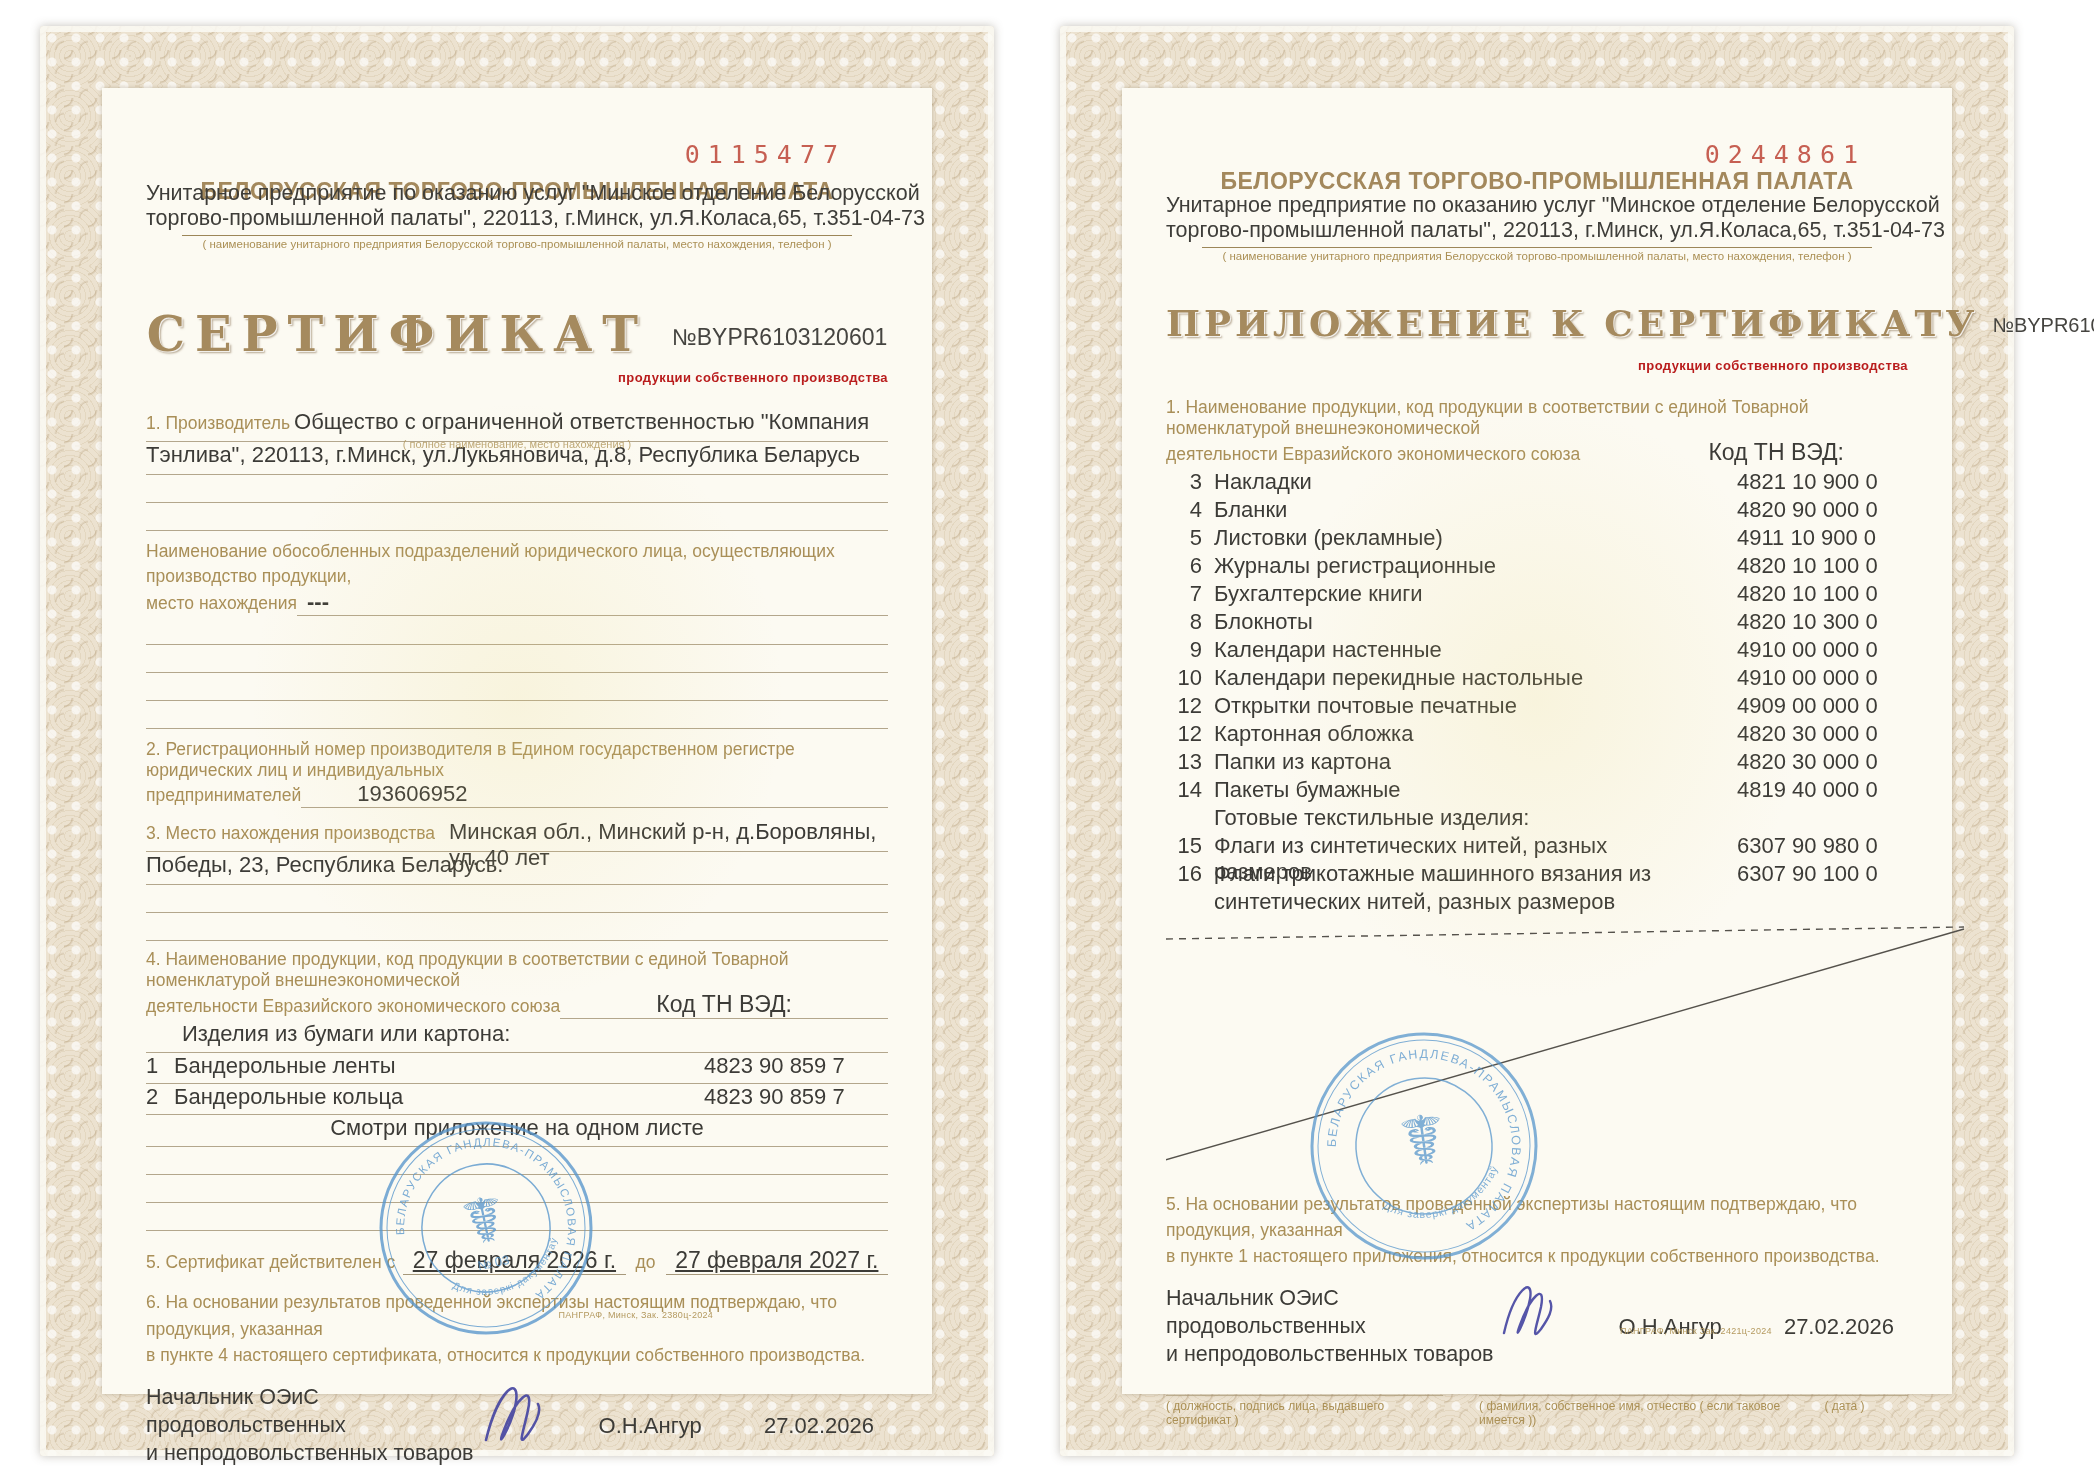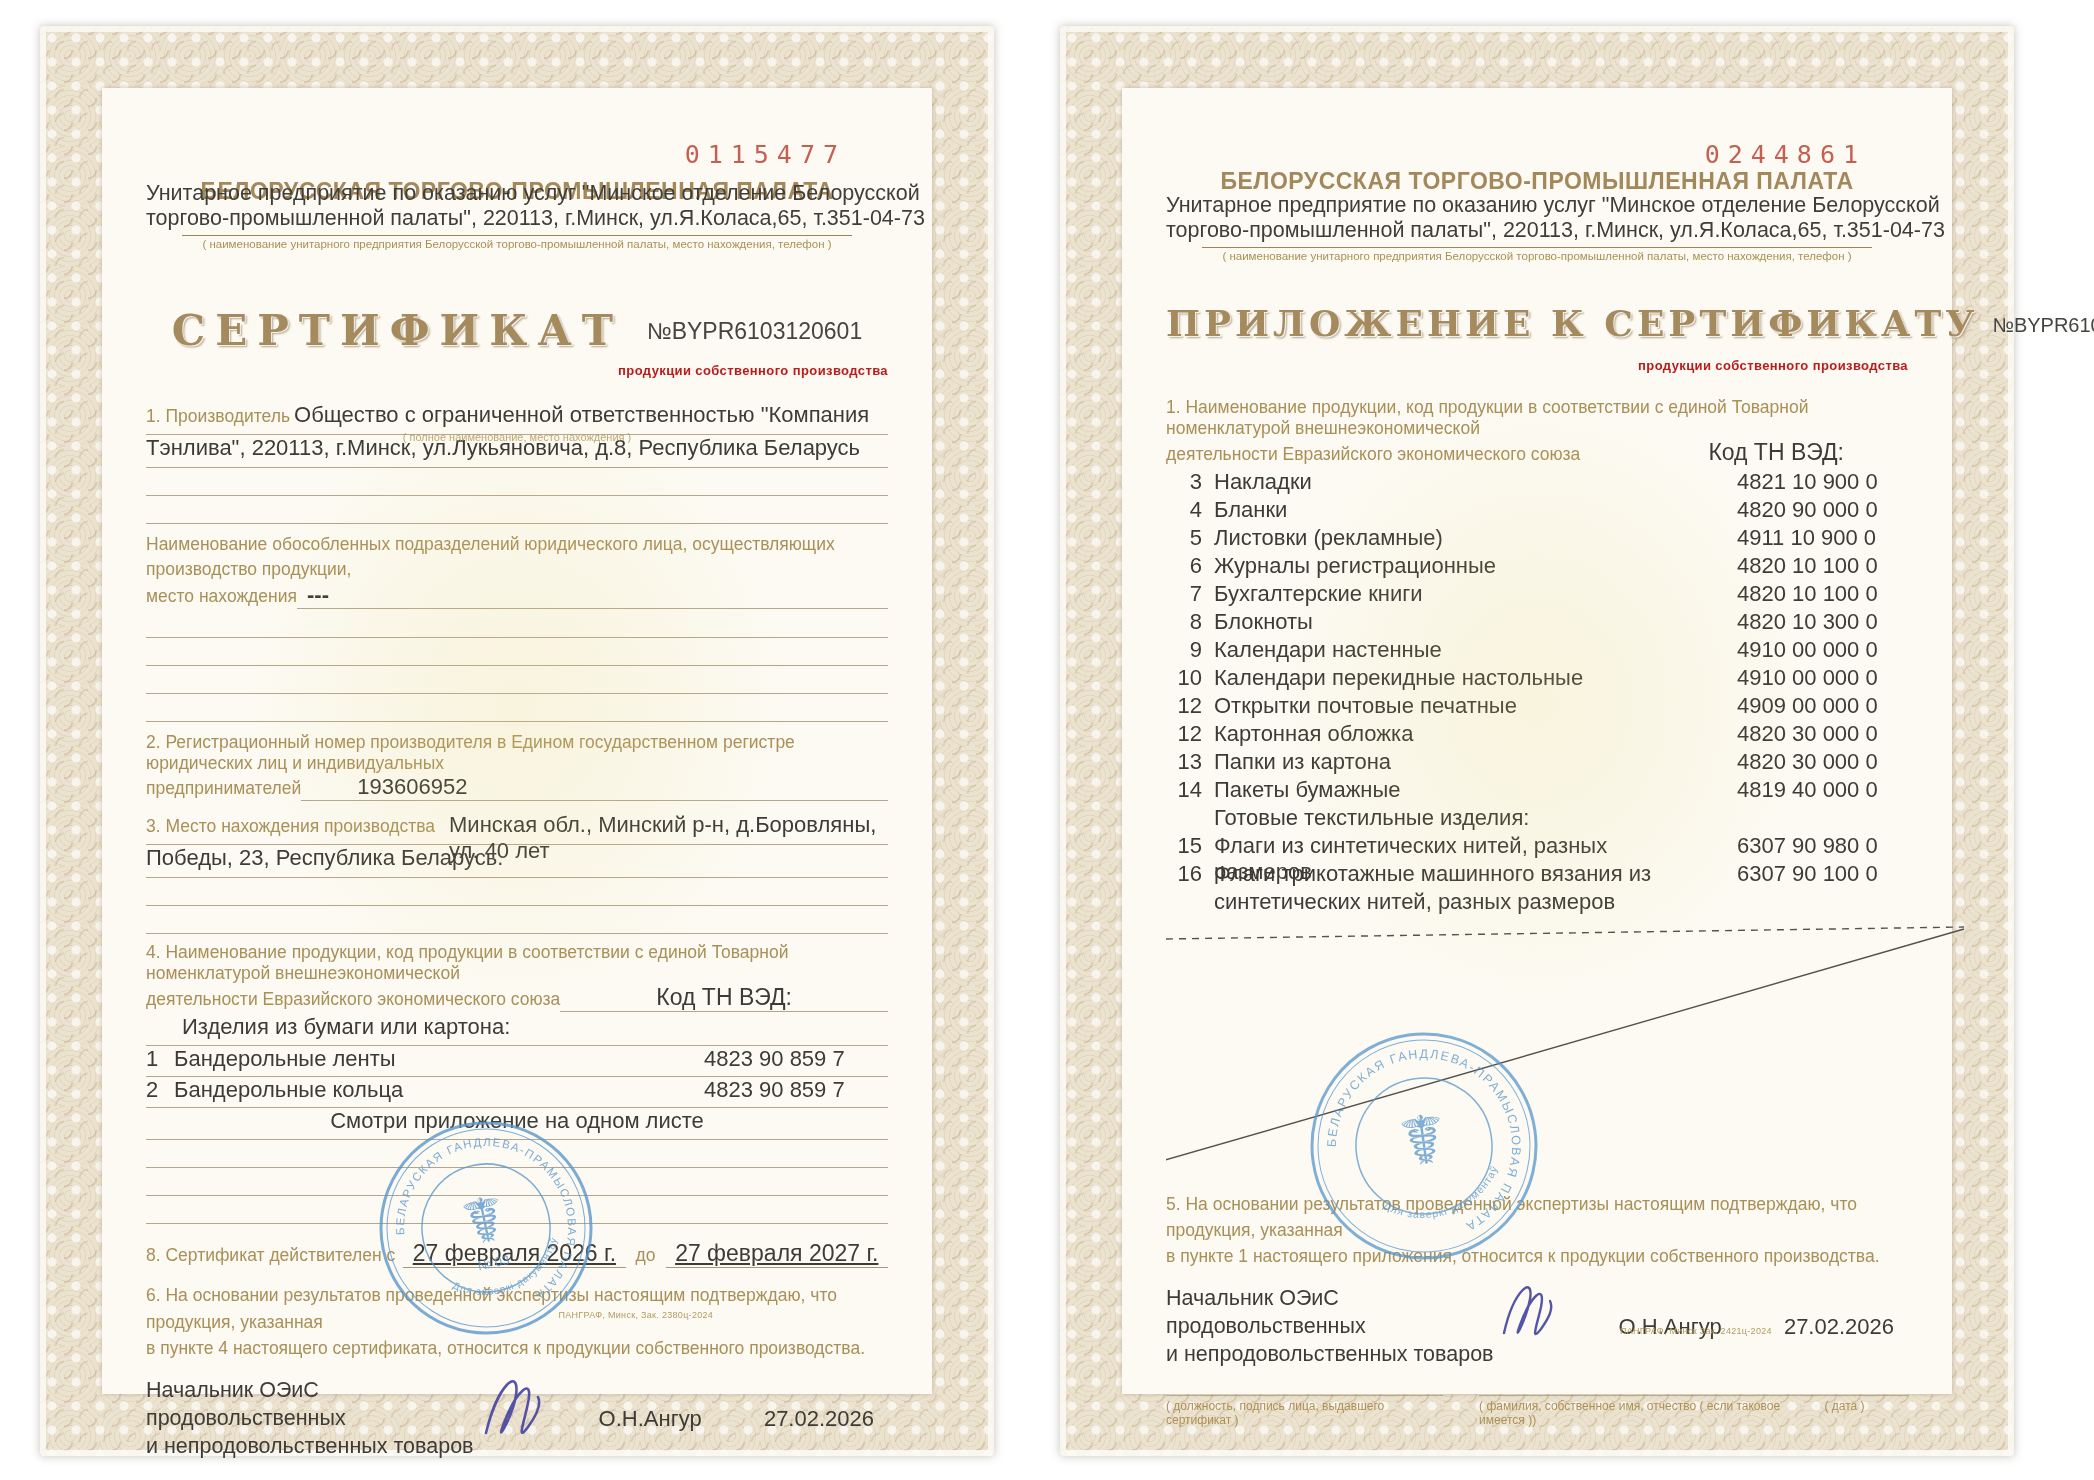--- a/index.html
+++ b/index.html
@@ -48,21 +48,21 @@
   #sheet-right .org-line.first{margin-top:-2px;}
   .org-rule{border-top:1px solid #9c8658;margin:3px 36px 0 36px;padding-top:2px;}
   .org-caption{font-size:11.5px;color:#ab9055;}
   .doc-title-row{text-align:center;white-space:nowrap;}
   #sheet-left .doc-title-row{margin-top:56px;}
   #sheet-right .doc-title-row{margin-top:40px;}
   .doc-title{
     font-family:"DejaVu Serif", serif;font-weight:bold;color:#a58a5e;
     text-shadow:1px 1px 0 rgba(255,255,255,.8), 2px 2px 2px rgba(115,90,55,.5);
   }
-  #sheet-left .doc-title{font-size:42px;letter-spacing:10px;}
+  #sheet-left .doc-title{font-size:48px;letter-spacing:10px;}
   #sheet-right .doc-title{font-size:36px;letter-spacing:4px;}
   .doc-no{font-size:23px;color:#454440;margin-left:24px;vertical-align:6px;}
   #sheet-right .doc-no{font-size:20px;margin-left:14px;vertical-align:4px;}
   .doc-subtitle{text-align:right;font-size:13px;font-weight:bold;color:#b91c1c;letter-spacing:.4px;}
   #sheet-left .doc-subtitle{margin-top:8px;}
   #sheet-right .doc-subtitle{margin-top:14px;}
   .lbl{color:#a98f58;font-size:17.5px;}
   .val{color:#3c3b37;font-size:22px;}
   .uline{border-bottom:1px solid rgba(130,110,72,.6);}
   .row-line{height:27px;border-bottom:1px solid rgba(130,110,72,.6);}
@@ -195,21 +195,21 @@
             <span class="p-code">4823 90 859 7</span>
           </div>
         </div>
       <div class="center-row uline val" style="height:31px;">Смотри приложение на одном листе</div>
       <div class="row-line"></div>
       <div class="row-line"></div>
       <div class="row-line"></div>
     </div>
 
     <div class="flex" style="margin-top:16px;">
-      <span class="lbl" style="white-space:nowrap;">8. Сертификат действителен с</span>
+      <span class="lbl" style="white-space:nowrap;">5. Сертификат действителен с</span>
       <span class="date-seg" style="margin-left:8px;">27 февраля 2026 г.</span>
       <span class="lbl" style="white-space:nowrap;padding:0 10px;">до</span>
       <span class="date-seg">27 февраля 2027 г.</span>
     </div>
 
     <div class="attest">
       <div>6. На основании  результатов проведенной  экспертизы  настоящим  подтверждаю, что  продукция, указанная</div>
       <div>в пункте 4 настоящего сертификата, относится к продукции собственного производства.</div>
     </div>
 

